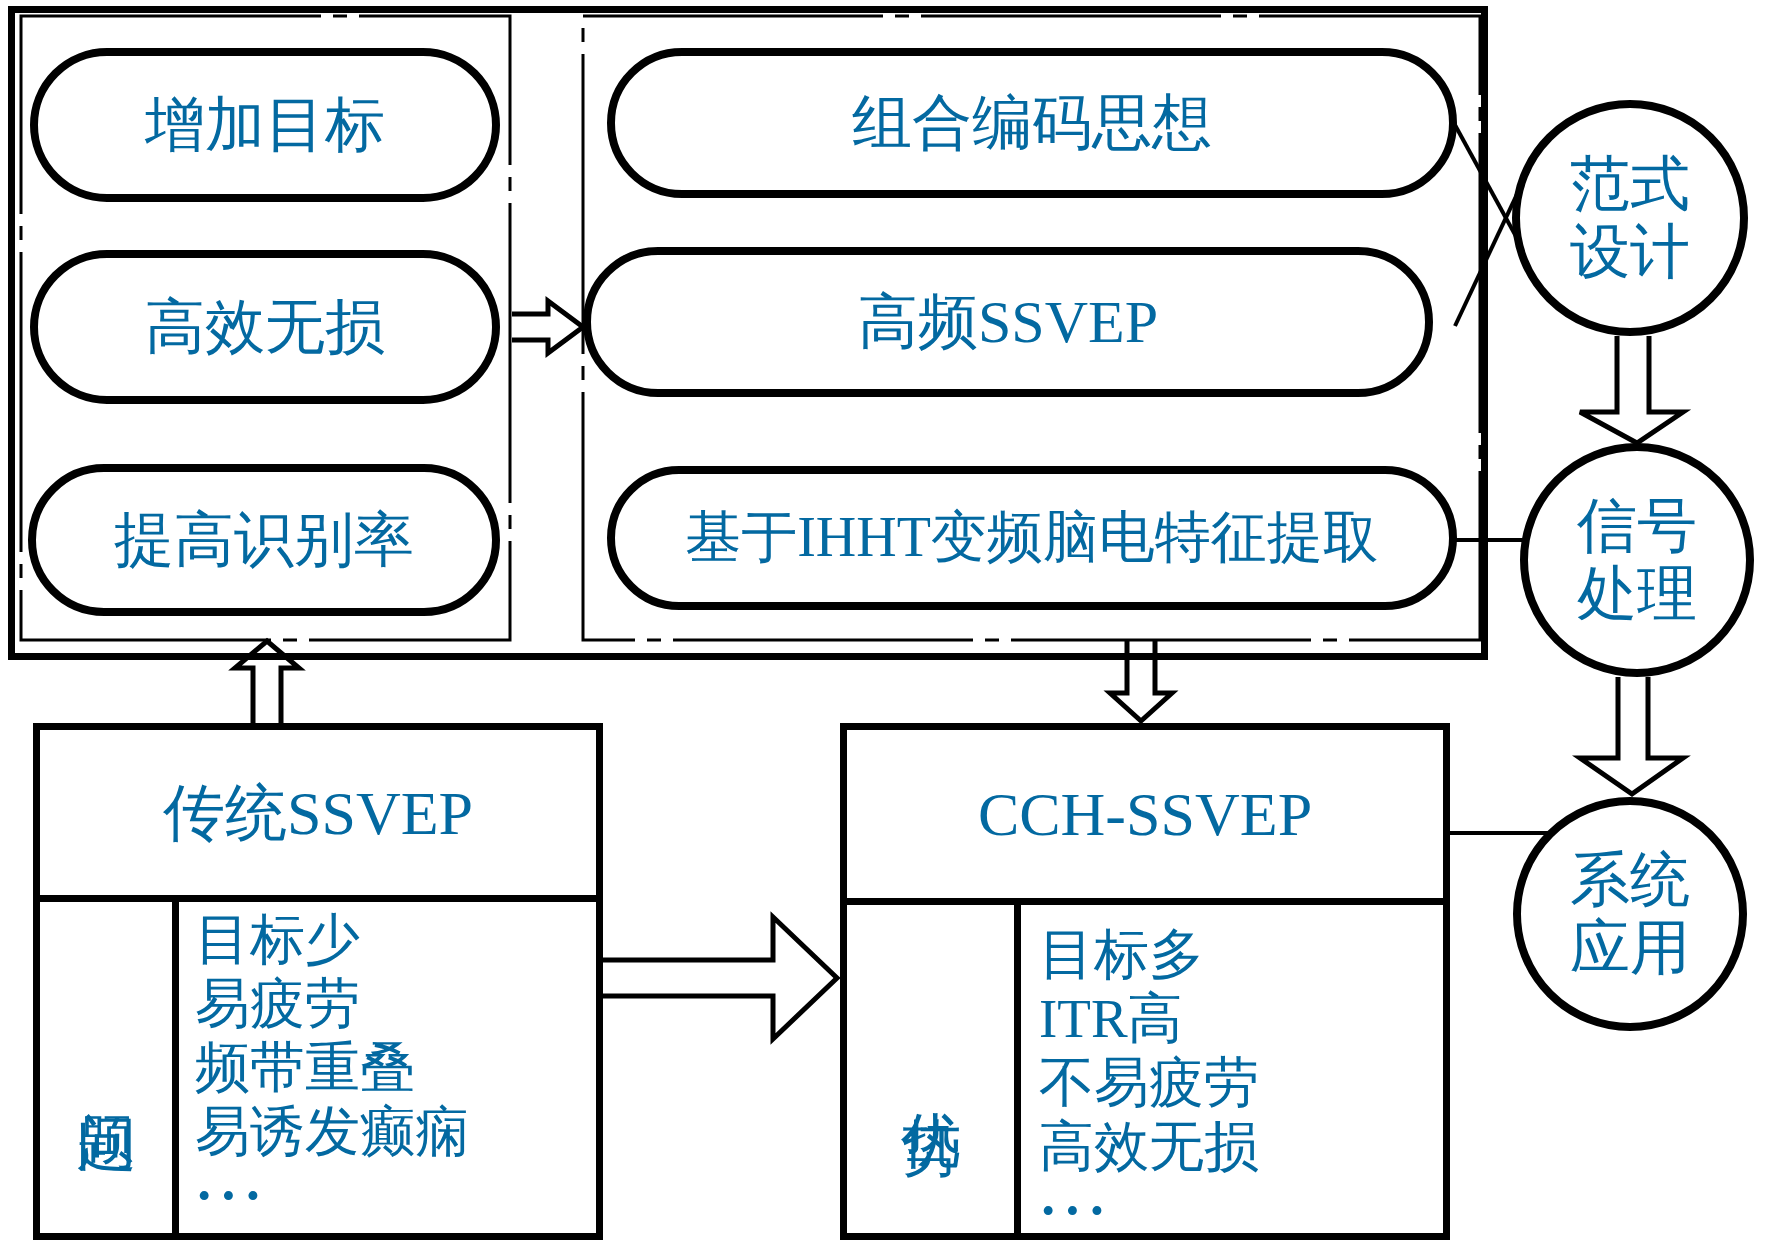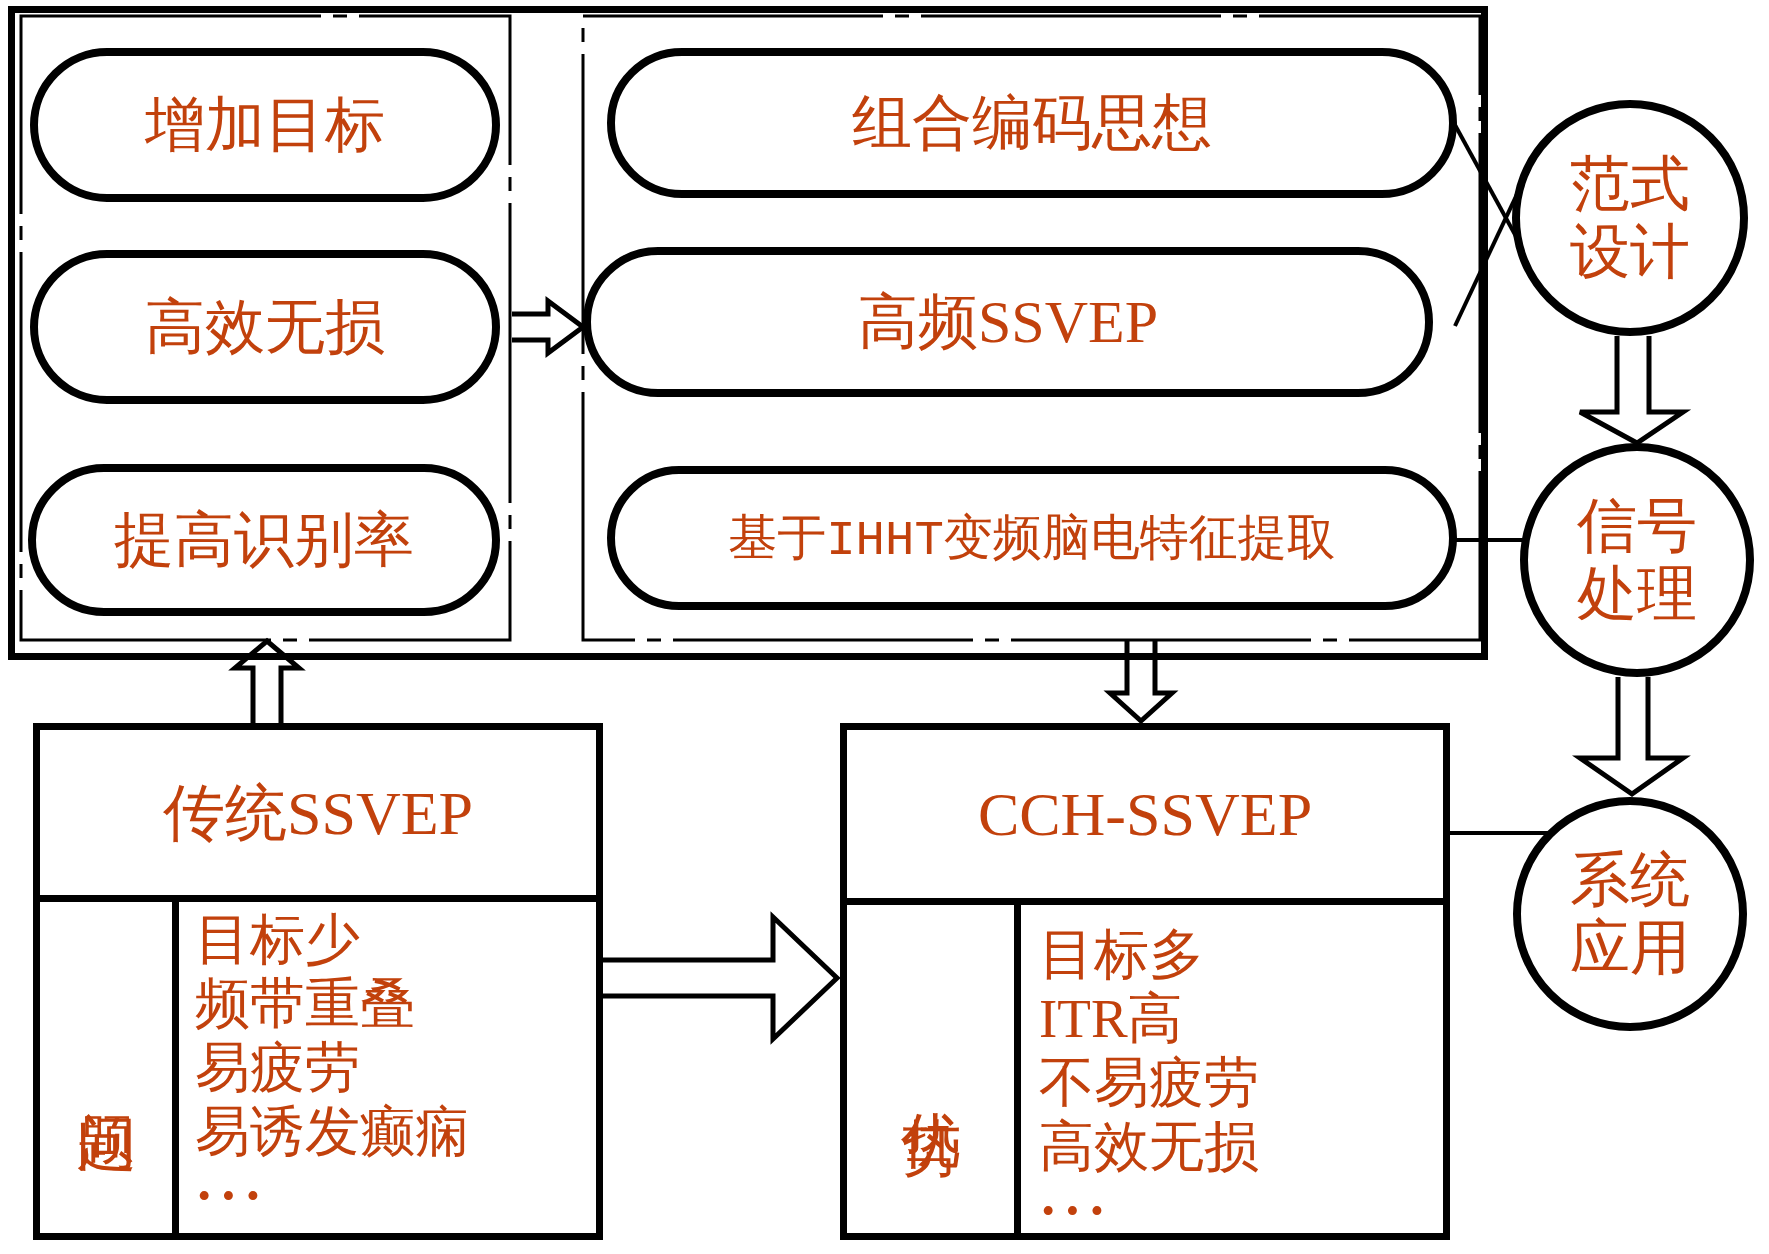--- a/index.html
+++ b/index.html
@@ -2,21 +2,21 @@
 <html><head>
 <meta charset="utf-8">
 <style>
   html, body { margin: 0; padding: 0; background: #ffffff; }
   #stage {
     position: relative;
     width: 1769px;
     height: 1254px;
     background: #ffffff;
     font-family: "Liberation Serif", "DejaVu Serif", serif;
-    color: #c2410c;
+    color: #0369a1;
     overflow: hidden;
   }
   #diagram-svg { position: absolute; left: 0; top: 0; }
 
   .abs { position: absolute; box-sizing: border-box; }
 
   
   .outer-frame {
     left: 8px; top: 6px; width: 1480px; height: 654px;
     border: 7px solid #000;
@@ -24,21 +24,21 @@
 
   
   .pill {
     border: 8px solid #000;
     border-radius: 82px;
     display: flex; align-items: center; justify-content: center;
     background: transparent;
     text-align: center;
   }
   .pill span { font-size: 60px; white-space: nowrap; }
-  .pill.small span { font-size: 49px; font-family: Liberation Mono, monospace; }
+  .pill.small span { font-size: 56px; }
 
   .pill-l1 { left: 30px;  top: 48px;  width: 470px; height: 154px; }
   .pill-l2 { left: 30px;  top: 250px; width: 470px; height: 154px; }
   .pill-l3 { left: 28px;  top: 464px; width: 472px; height: 152px; }
   .pill-m1 { left: 607px; top: 48px;  width: 850px; height: 150px; }
   .pill-m2 { left: 583px; top: 247px; width: 850px; height: 150px; }
   .pill-m3 { left: 607px; top: 466px; width: 850px; height: 144px; }
 
   
   .cbox {
@@ -148,22 +148,22 @@
   </div>
 
   <div class="abs cbox cbox-trad">
     <div class="cbox-title">传统SSVEP</div>
     <div class="cbox-body">
       <div class="aspect-cell">
         <span>问题</span>
       </div>
       <div class="list-cell">
         <div class="list-item">目标少</div>
+        <div class="list-item">易疲劳</div>
         <div class="list-item">频带重叠</div>
-        <div class="list-item">易疲劳</div>
         <div class="list-item">易诱发癫痫</div>
         <div class="list-item dots">···</div>
       </div>
     </div>
   </div>
 
   <div class="abs cbox cbox-cch">
     <div class="cbox-title">CCH-SSVEP</div>
     <div class="cbox-body">
       <div class="aspect-cell">

